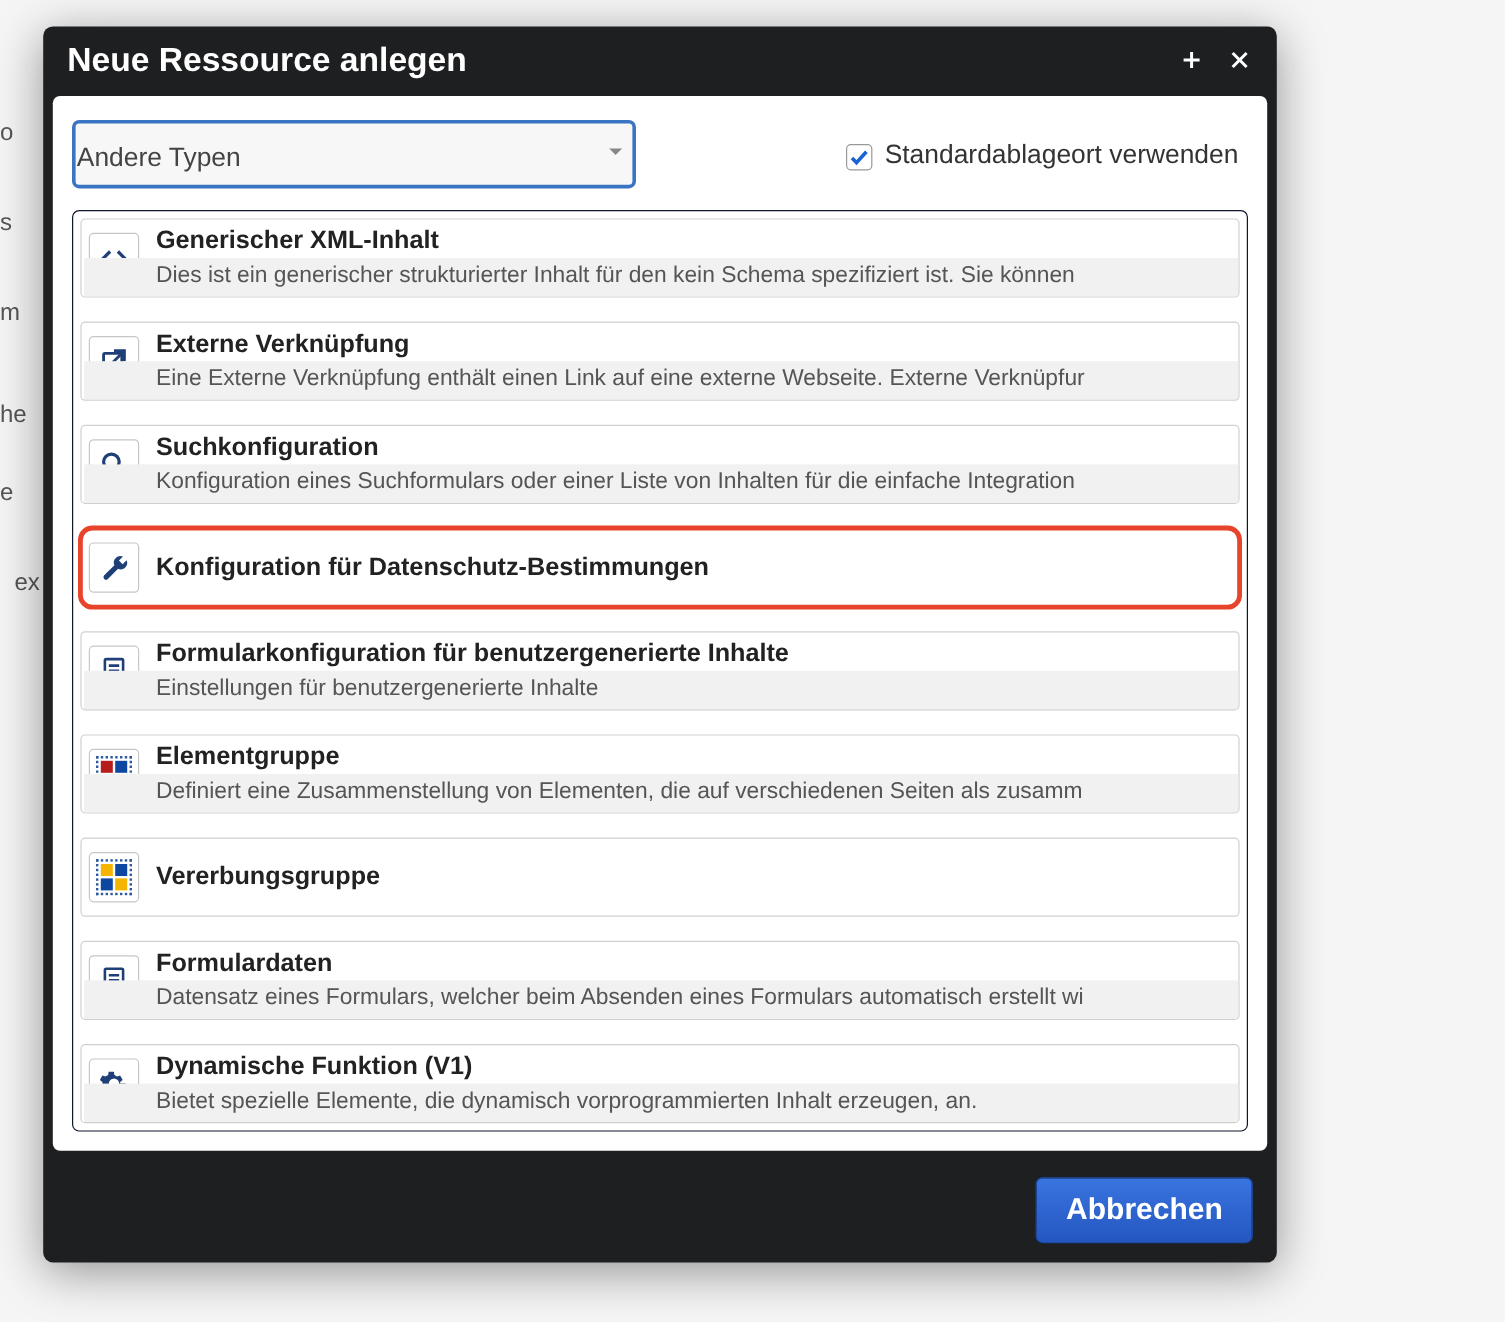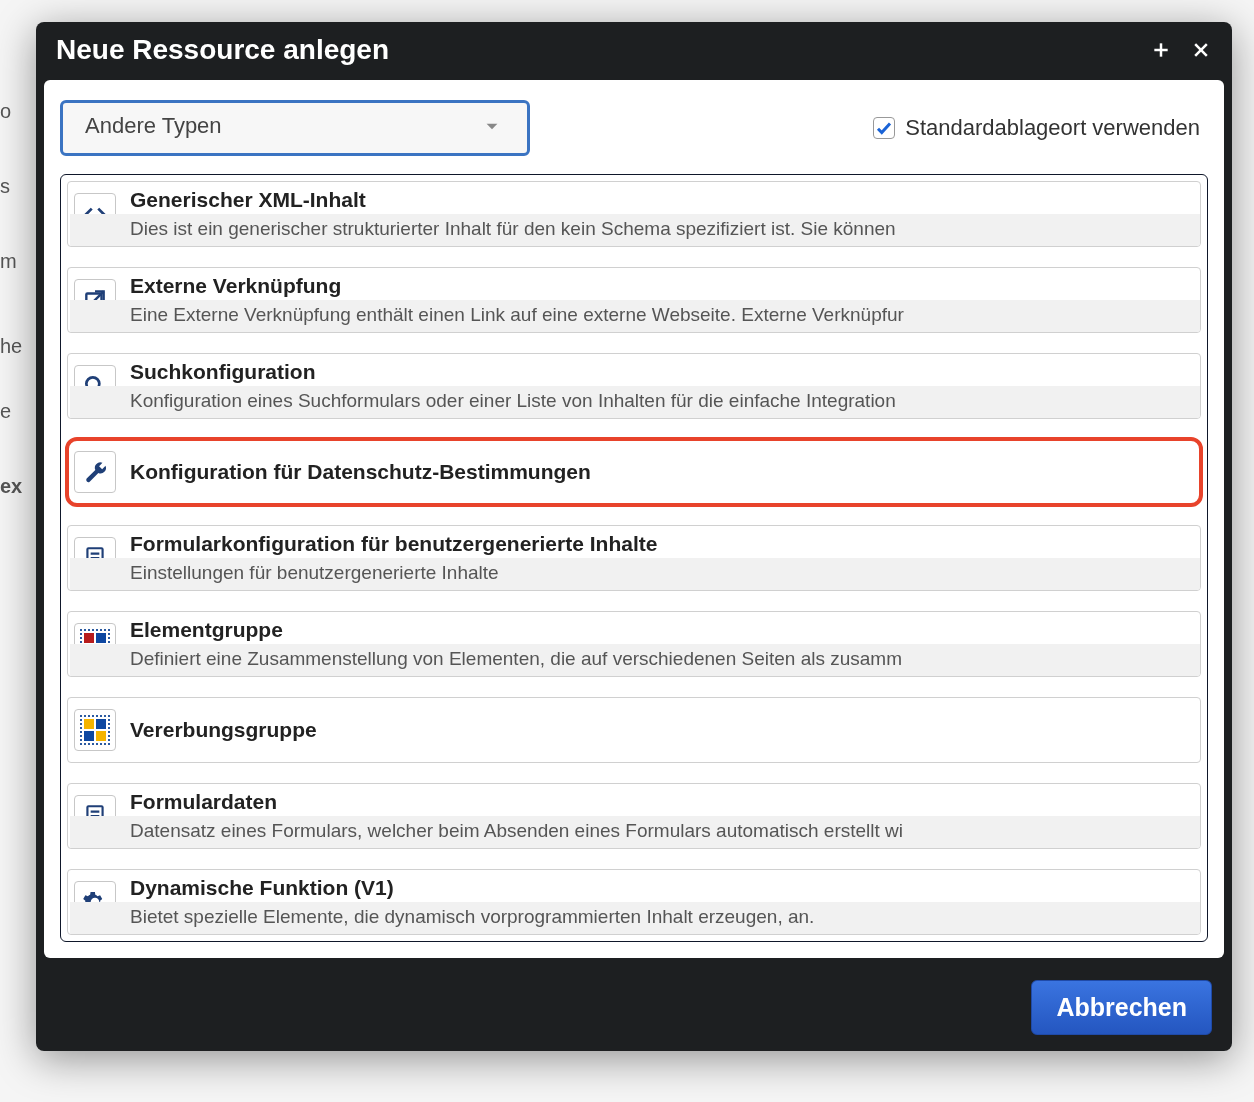--- a/index.html
+++ b/index.html
@@ -14,21 +14,21 @@
   }
   .bg-text {
     position: absolute;
     color: #555;
     font-size: 20px;
   }
   .dialog {
     position: absolute;
     left: 36px;
     top: 22px;
-    width: 1196px;
+    width: 1028px;
     background: #1d1f21;
     border-radius: 8px;
     box-shadow: 0 8px 40px rgba(0,0,0,0.4);
     display: flex;
     flex-direction: column;
   }
   .dialog-titlebar {
     display: flex;
     align-items: center;
     padding: 12px 20px 14px 20px;
@@ -61,38 +61,38 @@
   .top-row {
     display: flex;
     align-items: center;
     gap: 24px;
     padding: 4px 8px 4px 0;
   }
   .type-select {
     border: 3px solid #3b74c2;
     border-radius: 6px;
     background: #f7f7f7;
-    padding: 10px 22px;
-    display: flex;
-    align-items: flex-start;
+    padding: 10px 1px;
+    display: flex;
+    align-items: flex-end;
     width: 470px;
     cursor: pointer;
   }
   .type-select-label {
     color: #444;
     font-size: 22px;
     flex: 1;
   }
   .chevron-down {
     color: #888;
   }
   .top-spacer { flex: 1; }
   .checkbox-wrap {
     display: flex;
-    align-items: center;
+    align-items: flex-end;
     gap: 10px;
   }
   .checkbox {
     width: 22px;
     height: 22px;
     border: 1px solid #999;
     border-radius: 4px;
     background: #fff;
     display: flex;
     align-items: center;
@@ -205,21 +205,21 @@
   .eg-b span:nth-child(4){background:#f4b400;}
 </style>
 </head>
 <body>
 
 <div class="bg-text" style="left:0; top:100px;">o</div>
 <div class="bg-text" style="left:0; top:175px;">s</div>
 <div class="bg-text" style="left:0; top:250px;">m</div>
 <div class="bg-text" style="left:0; top:335px;">he</div>
 <div class="bg-text" style="left:0; top:400px;">e</div>
-<div class="bg-text" style="left:0; top:475px;font-weight:bold;">ex</div>
+<div class="bg-text" style="left:12px; top:475px;">ex</div>
 
 <div class="dialog">
   <div class="dialog-titlebar">
     <div class="dialog-title">Neue Ressource anlegen</div>
     <div class="titlebar-icon">
       <svg width="20" height="20" viewBox="0 0 24 24" fill="none" stroke="currentColor" stroke-width="3">
           <line x1="12" y1="4" x2="12" y2="20"></line>
           <line x1="4" y1="12" x2="20" y2="12"></line>
         </svg>
     </div>

